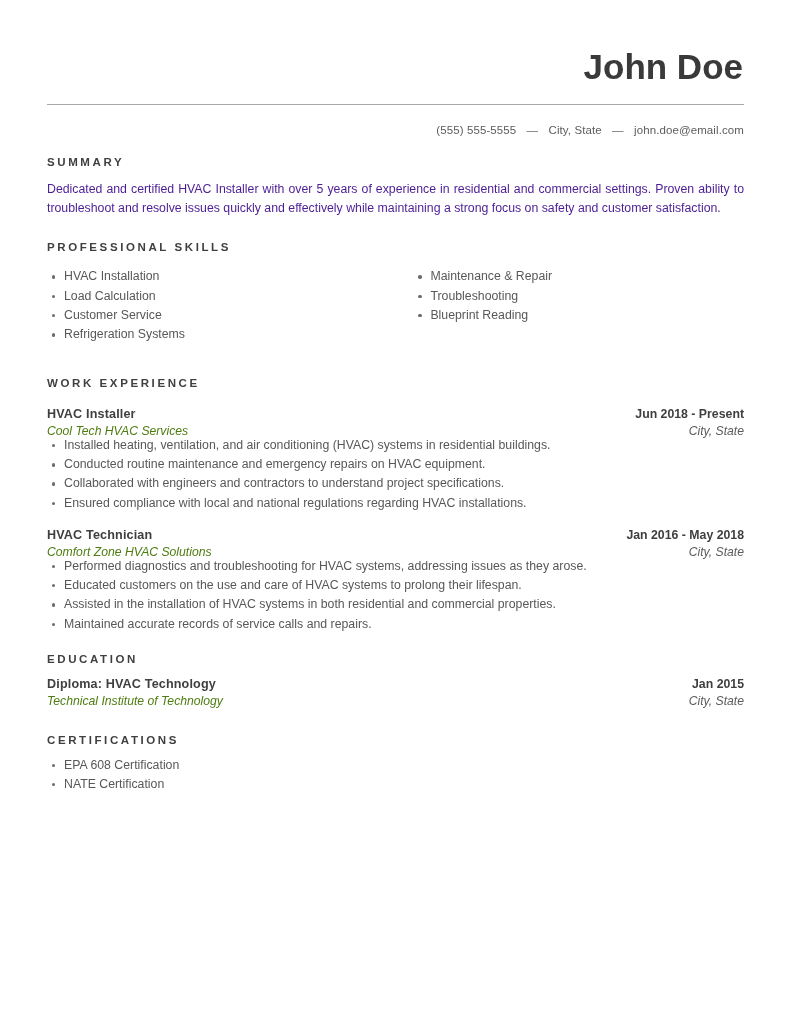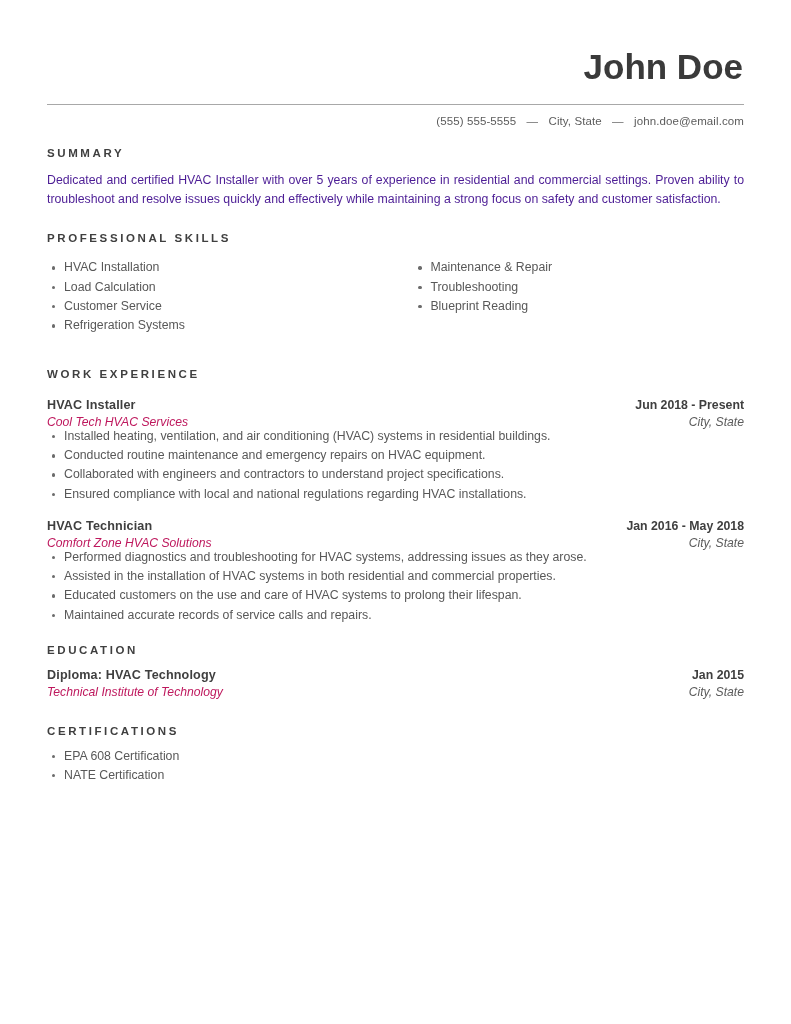--- a/index.html
+++ b/index.html
@@ -37,21 +37,21 @@
   .header-rule {
     border: 0;
     border-top: 1px solid #a8a8a8;
     margin: 17px 0 0 0;
     height: 0;
   }
   .contact {
     text-align: right;
     font-size: 11.5px;
     color: #5c5c5c;
-    margin-top: 10px;
+    margin-top: 19px;
     letter-spacing: 0.1px;
   }
   .contact .sep {
     display: inline-block;
     padding: 0 7px;
     color: #6a6a6a;
   }
 
   
   .section {
@@ -133,21 +133,21 @@
   .entry-date {
     font-size: 12.3px;
     font-weight: bold;
     color: #3f3f3f;
     text-align: right;
     white-space: nowrap;
   }
   .entry-sub {
     font-size: 12.2px;
     font-style: italic;
-    color: #be185d;
+    color: #4d7c0f;
     margin-top: 3px;
   }
   .entry-loc {
     font-size: 12.2px;
     font-style: italic;
     color: #5c5c5c;
     text-align: right;
     white-space: nowrap;
     margin-top: 3px;
   }
@@ -224,22 +224,22 @@
       <div class="entry-row">
         <div class="entry-title">HVAC Technician</div>
         <div class="entry-date">Jan 2016 - May 2018</div>
       </div>
       <div class="entry-row">
         <div class="entry-sub">Comfort Zone HVAC Solutions</div>
         <div class="entry-loc">City, State</div>
       </div>
       <ul class="bullets entry-bullets">
         <li>Performed diagnostics and troubleshooting for HVAC systems, addressing issues as they arose.</li>
+        <li>Educated customers on the use and care of HVAC systems to prolong their lifespan.</li>
         <li>Assisted in the installation of HVAC systems in both residential and commercial properties.</li>
-        <li>Educated customers on the use and care of HVAC systems to prolong their lifespan.</li>
         <li>Maintained accurate records of service calls and repairs.</li>
       </ul>
     </div>
   </div>
 
   <div class="section education">
     <div class="section-title">EDUCATION</div>
     <div class="entry edu-entry">
       <div class="entry-row">
         <div class="entry-title">Diploma: HVAC Technology</div>

